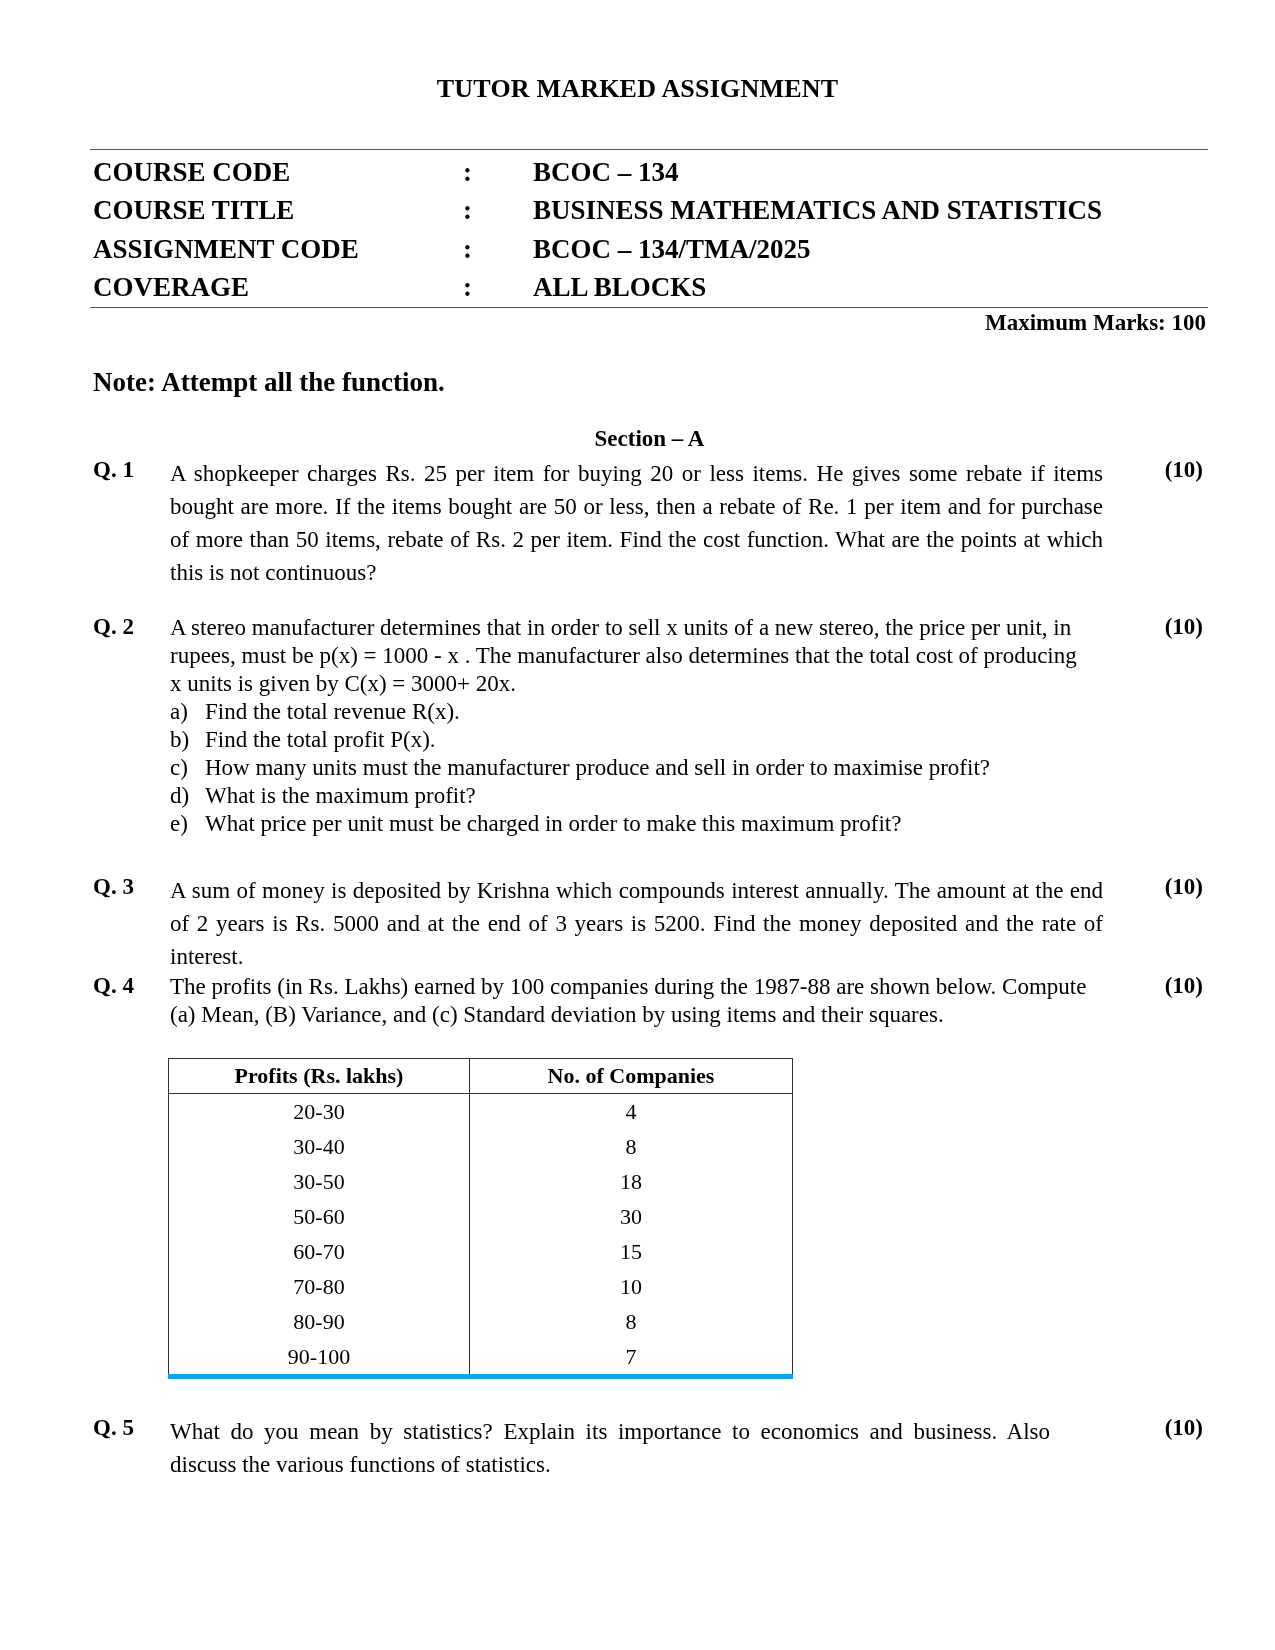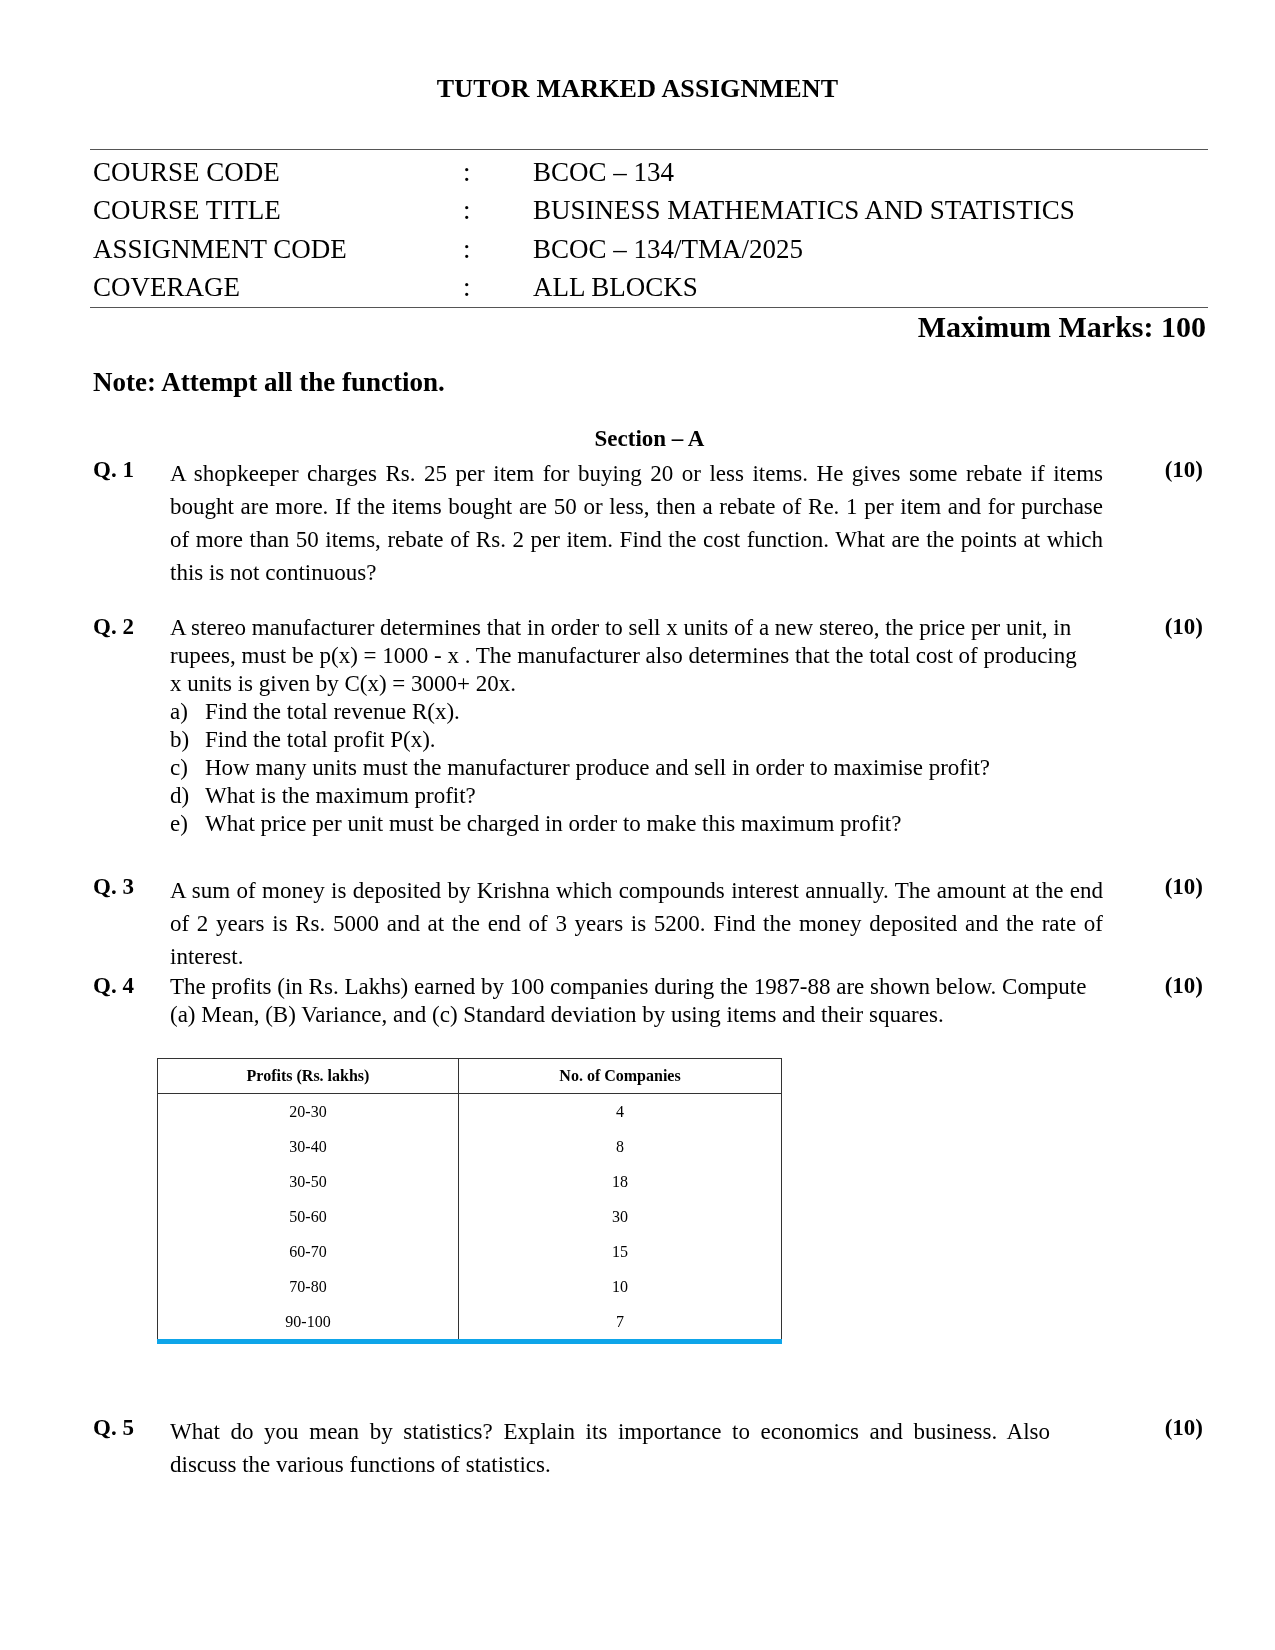--- a/index.html
+++ b/index.html
@@ -8,41 +8,41 @@
       font-family: "Liberation Serif", "DejaVu Serif", serif; color: #000;
     }
     .title {
       position: absolute; top: 74px; left: 0; width: 1275px; text-align: center;
       font-weight: bold; font-size: 26px; letter-spacing: 0.2px;
     }
     .rule { position: absolute; left: 90px; width: 1118px; height: 0; border-top: 1.5px solid #555; }
     .rule.top { top: 149px; }
     .rule.bottom { top: 307px; }
     .meta { position: absolute; top: 153px; left: 93px; width: 1115px; }
-    .meta-row { display: flex; height: 38.5px; align-items: center; font-weight: normal; font-size: 27px; }
+    .meta-row { display: flex; height: 38.5px; align-items: center; font-weight: bold; font-size: 27px; }
     .meta-label { width: 370px; }
     .meta-colon { width: 70px; }
     .meta-value { flex: 1; }
     .maxmarks {
-      position: absolute; top: 310px; right: 69px; font-weight: bold; font-size: 30px;
+      position: absolute; top: 310px; right: 69px; font-weight: bold; font-size: 23px;
     }
     .note { position: absolute; top: 367px; left: 93px; font-weight: bold; font-size: 27px; }
     .section { position: absolute; top: 426px; left: 0; width: 1275px; text-align: center;
       font-weight: bold; font-size: 23px; padding-left: 24px; box-sizing: border-box; }
     .q { position: absolute; left: 93px; width: 1110px; font-size: 23px; }
     .q .qno { position: absolute; left: 0; top: 0; font-weight: bold; }
     .q .qtext { position: absolute; left: 77px; width: 933px; top: 0; }
     .q .qmarks { position: absolute; right: 0; top: 0; font-weight: bold; }
     .justify { text-align: justify; text-align-last: left; line-height: 33px; }
     .tight { line-height: 28px; }
     .sub { display: flex; }
     .sub .sl { width: 35px; }
     table.ptable {
-      position: absolute; top: 1058px; left: 157px; width: 625px;
-      border-collapse: collapse; font-family: "Liberation Serif", serif; font-size: 16px;
+      position: absolute; top: 1058px; left: 168px; width: 625px;
+      border-collapse: collapse; font-family: "Liberation Serif", serif; font-size: 22px;
     }
     table.ptable th, table.ptable td {
       border-left: 1.5px solid #333; border-right: 1.5px solid #333; text-align: center;
       height: 35px; padding: 0;
     }
     table.ptable th { font-weight: bold; border-top: 1.5px solid #333; border-bottom: 1.5px solid #333; height: 34px; }
     table.ptable tr:last-child td { border-bottom: 5px solid #0ea5e9; }
     table.ptable th:first-child, table.ptable td:first-child { width: 300px; }
   </style>
 </head>
@@ -151,20 +151,24 @@
       </tr>
     <tr>
         <td>60-70</td>
         <td>15</td>
       </tr>
     <tr>
         <td>70-80</td>
         <td>10</td>
       </tr>
     <tr>
+        <td>80-90</td>
+        <td>8</td>
+      </tr>
+    <tr>
         <td>90-100</td>
         <td>7</td>
       </tr>
   </tbody>
 </table>
 
 <div class="q" style="top:1415px;">
   <span class="qno">Q. 5</span>
   <div class="qtext justify" style="width:880px;">What do you mean by statistics? Explain its importance to economics and business. Also discuss the various functions of statistics.</div>
   <span class="qmarks">(10)</span>

